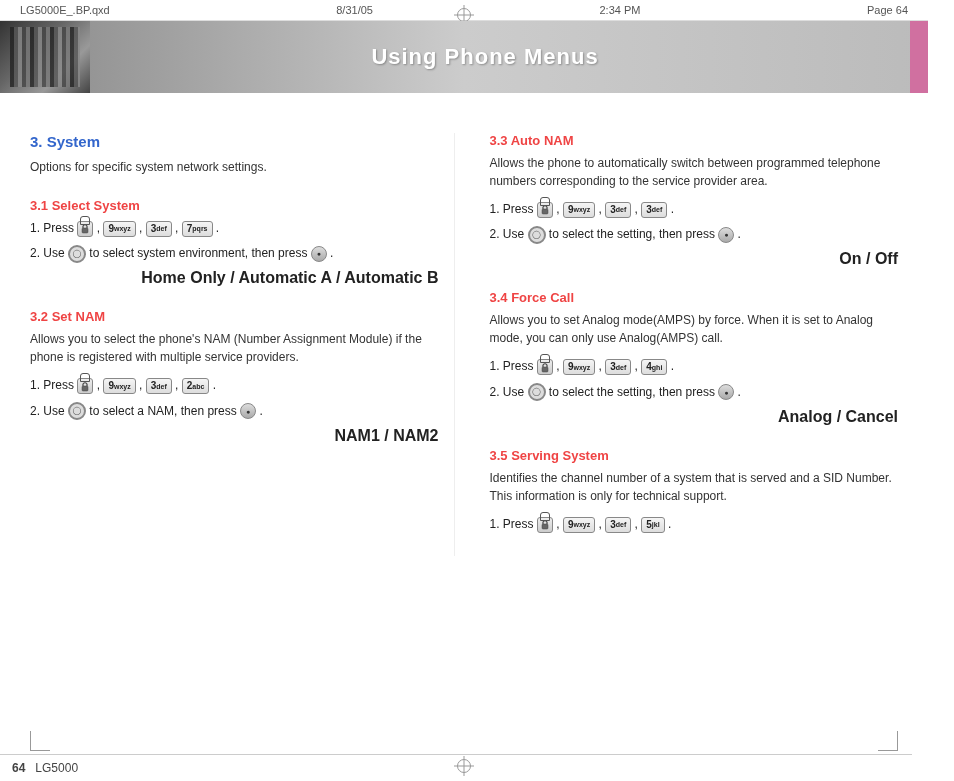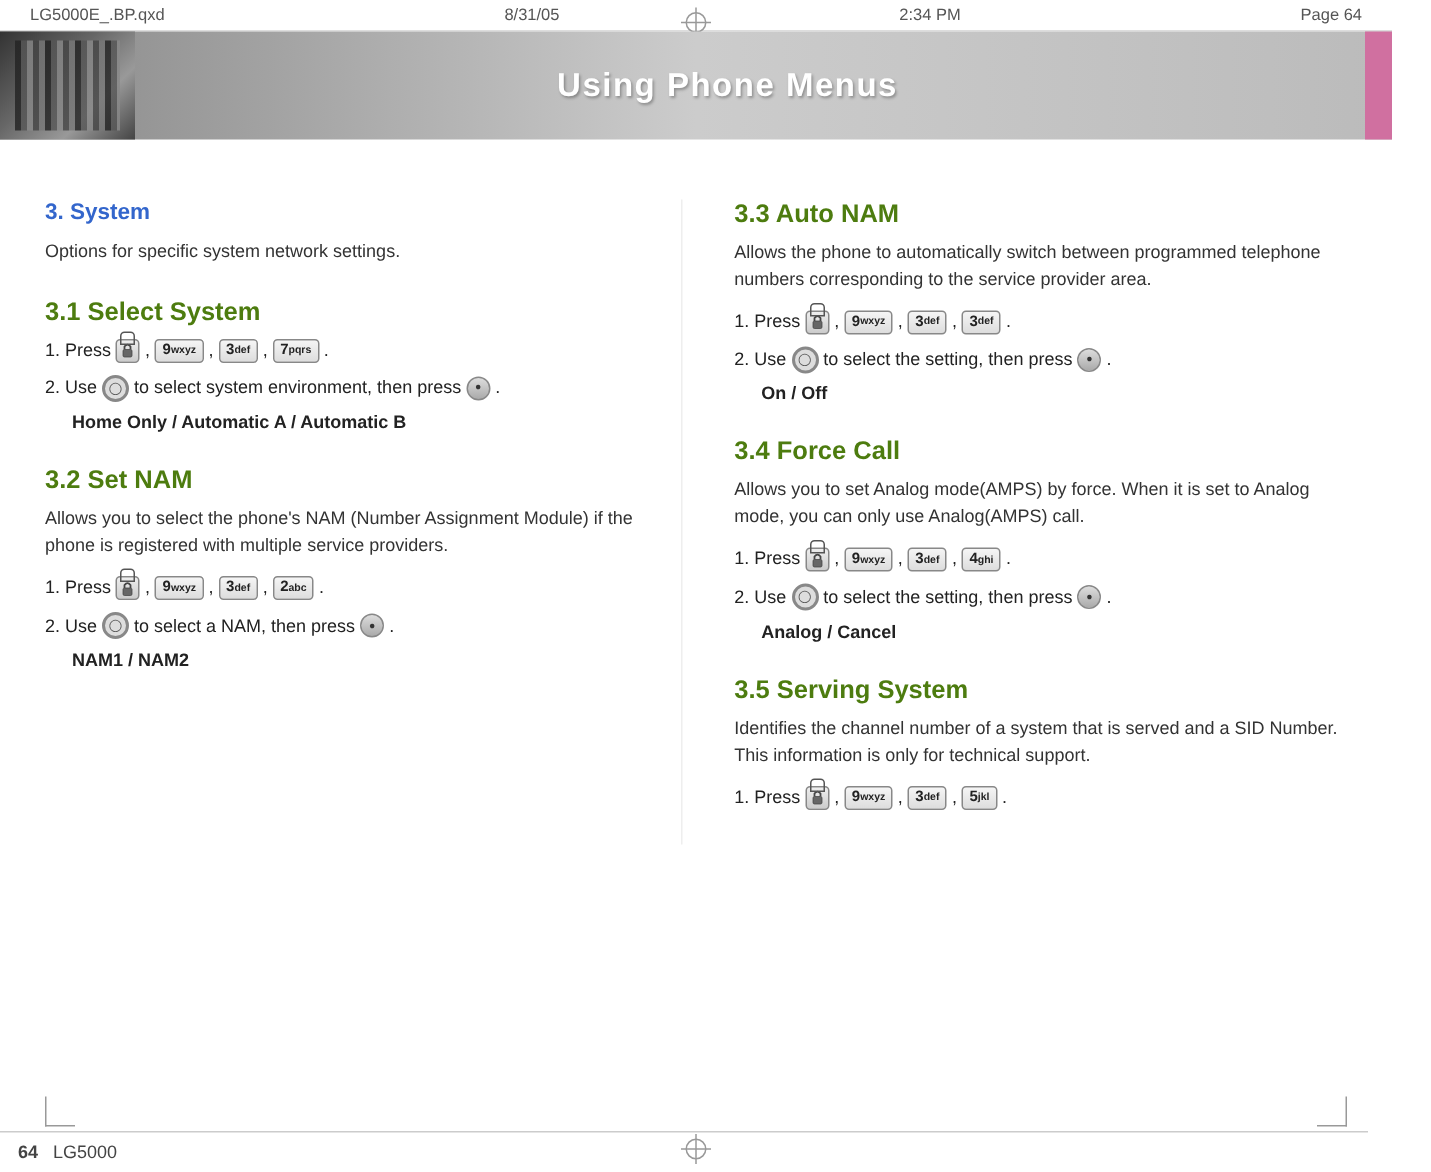--- a/index.html
+++ b/index.html
@@ -100,22 +100,22 @@
 
     
     .section-title {
       color: #3366cc;
       font-size: 15px;
       font-weight: bold;
       margin-bottom: 8px;
     }
 
     .subsection-title {
-      color: #4d7c0f;
-      font-size: 17px;
+      color: #ef4444;
+      font-size: 13px;
       font-weight: bold;
       margin-bottom: 6px;
     }
 
     .section-desc {
       font-size: 12px;
       line-height: 1.5;
       margin-bottom: 10px;
       color: #333;
     }
@@ -200,25 +200,26 @@
       font-weight: bold;
     }
 
     .step-line {
       font-size: 12px;
       margin-bottom: 6px;
       line-height: 1.6;
     }
 
     .option-line {
-      font-size: 12px;
+      font-size: 16px;
       font-weight: bold;
       margin-top: 4px;
       margin-bottom: 4px;
       padding-left: 18px;
+      text-align: right;
     }
 
     
     .footer {
       position: absolute;
       bottom: 0;
       left: 0;
       right: 16px;
       padding: 6px 12px;
       font-size: 12px;

